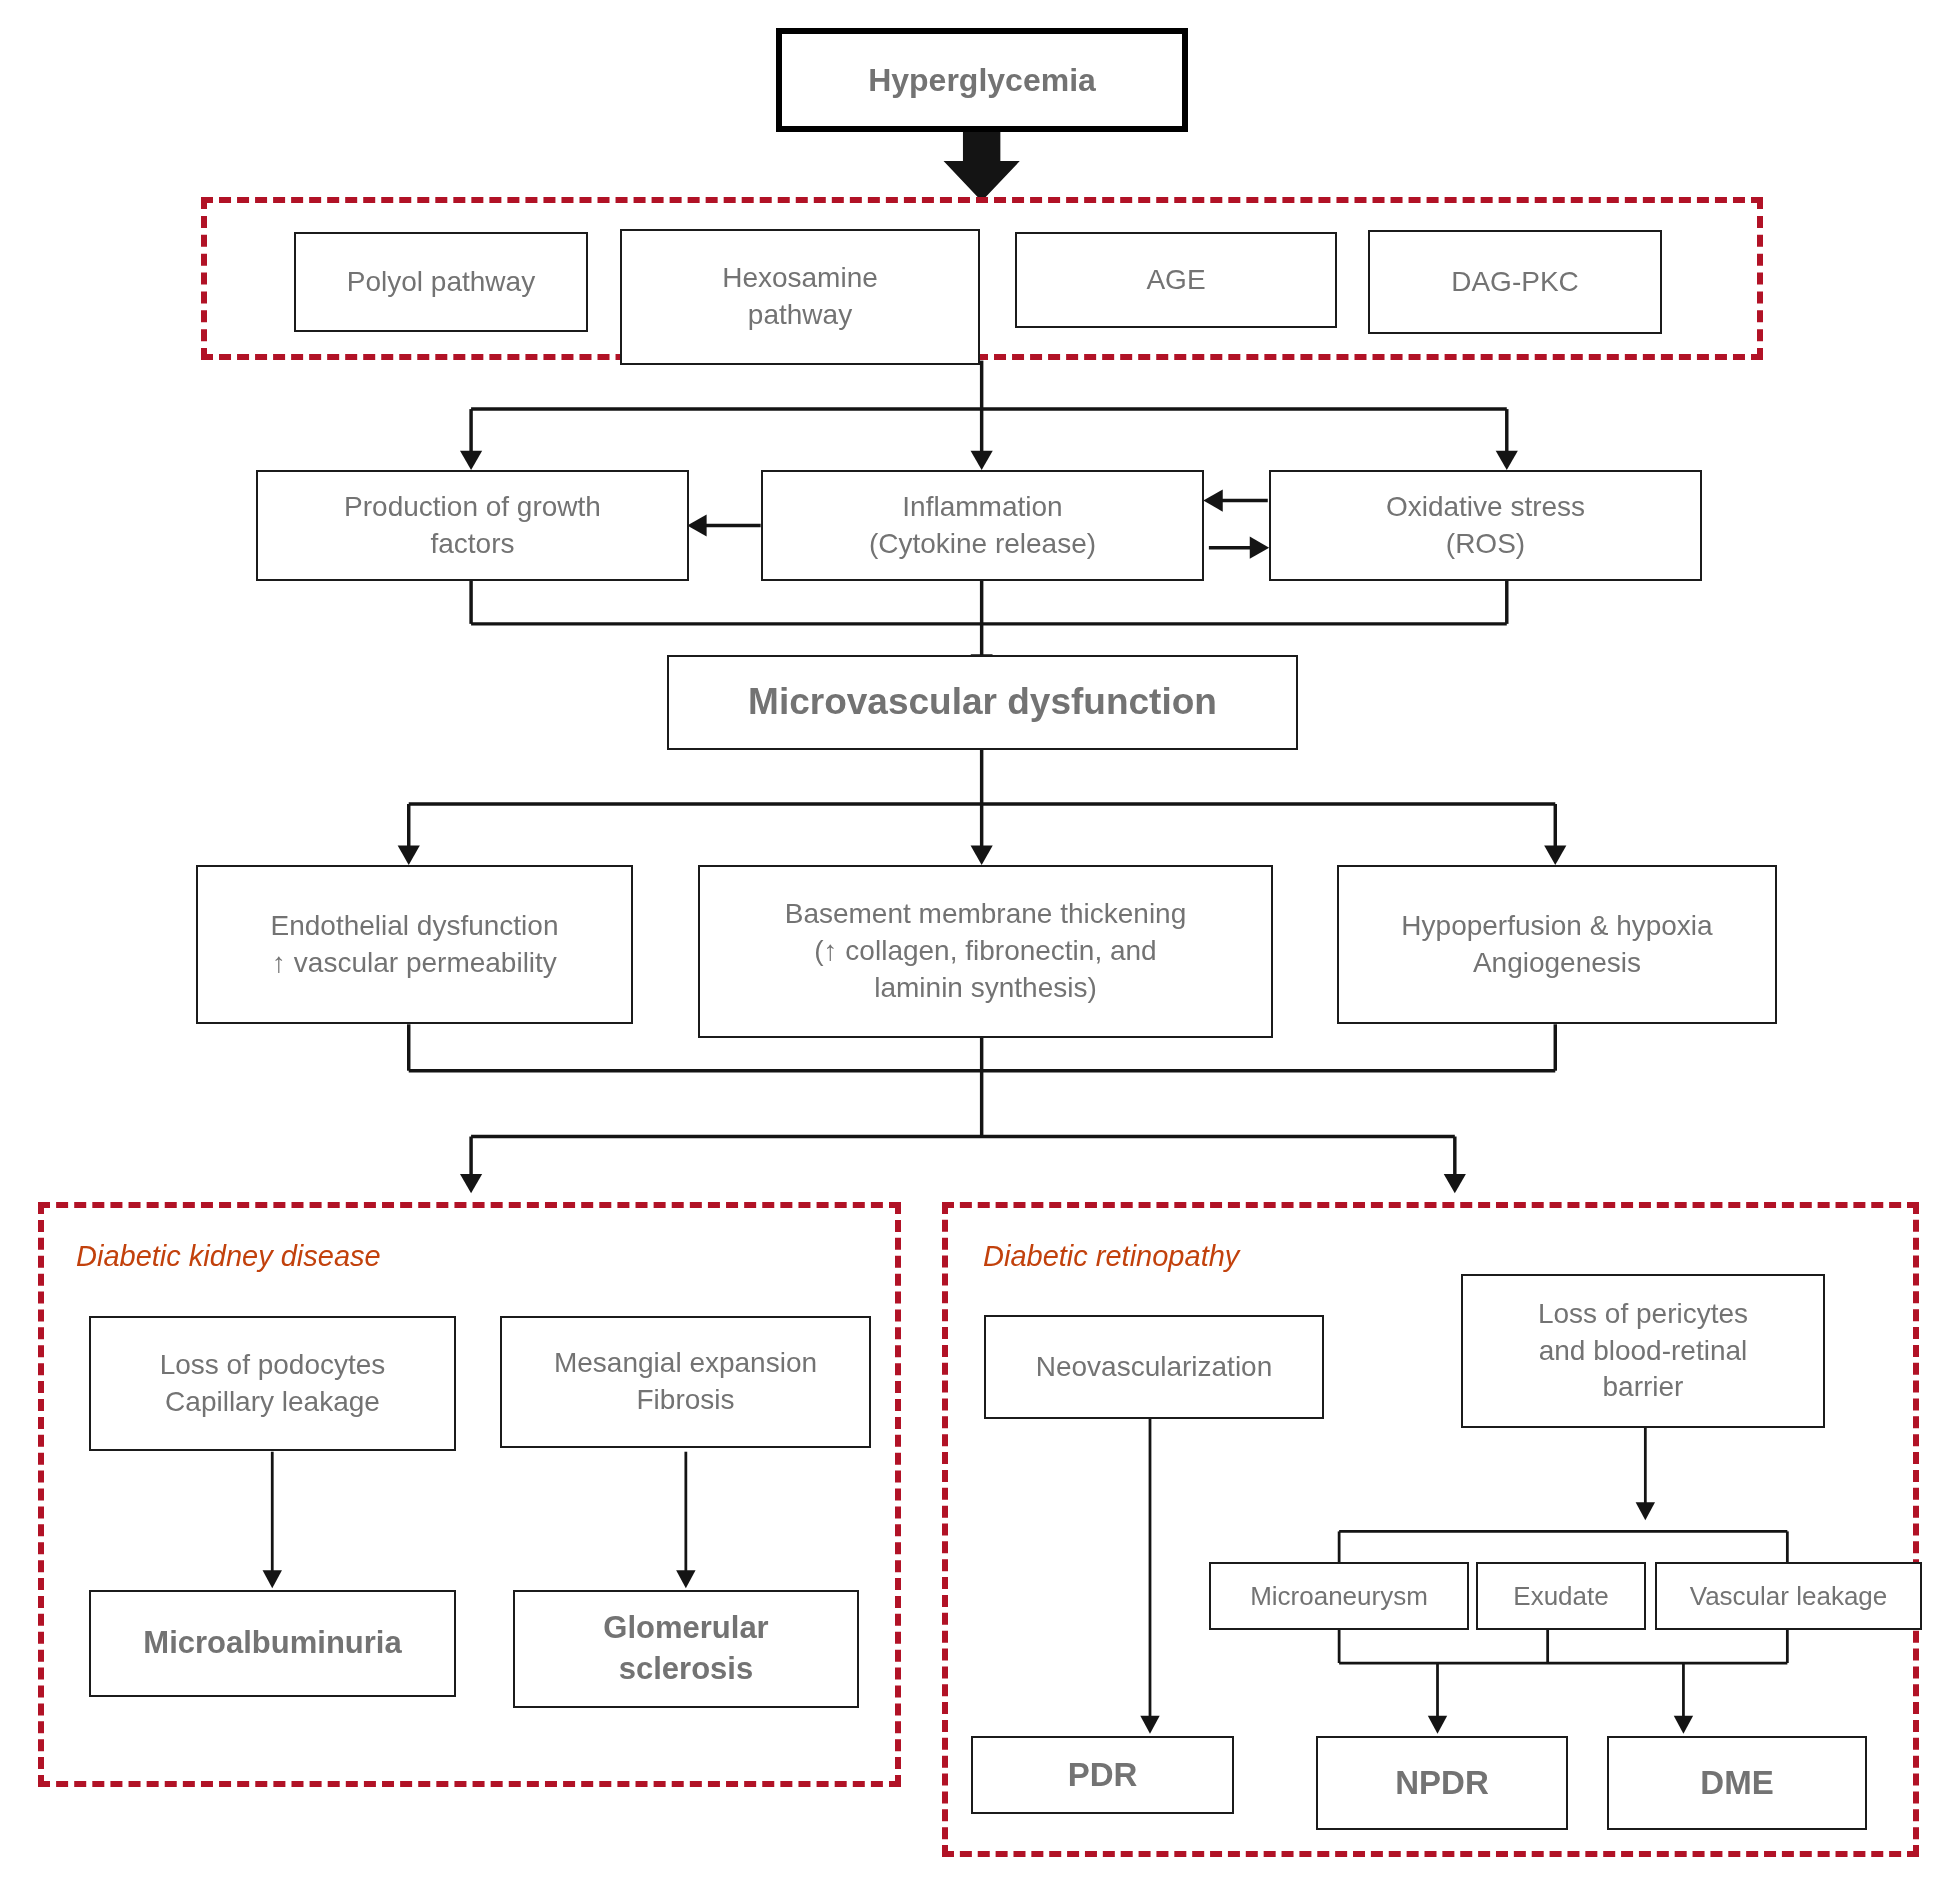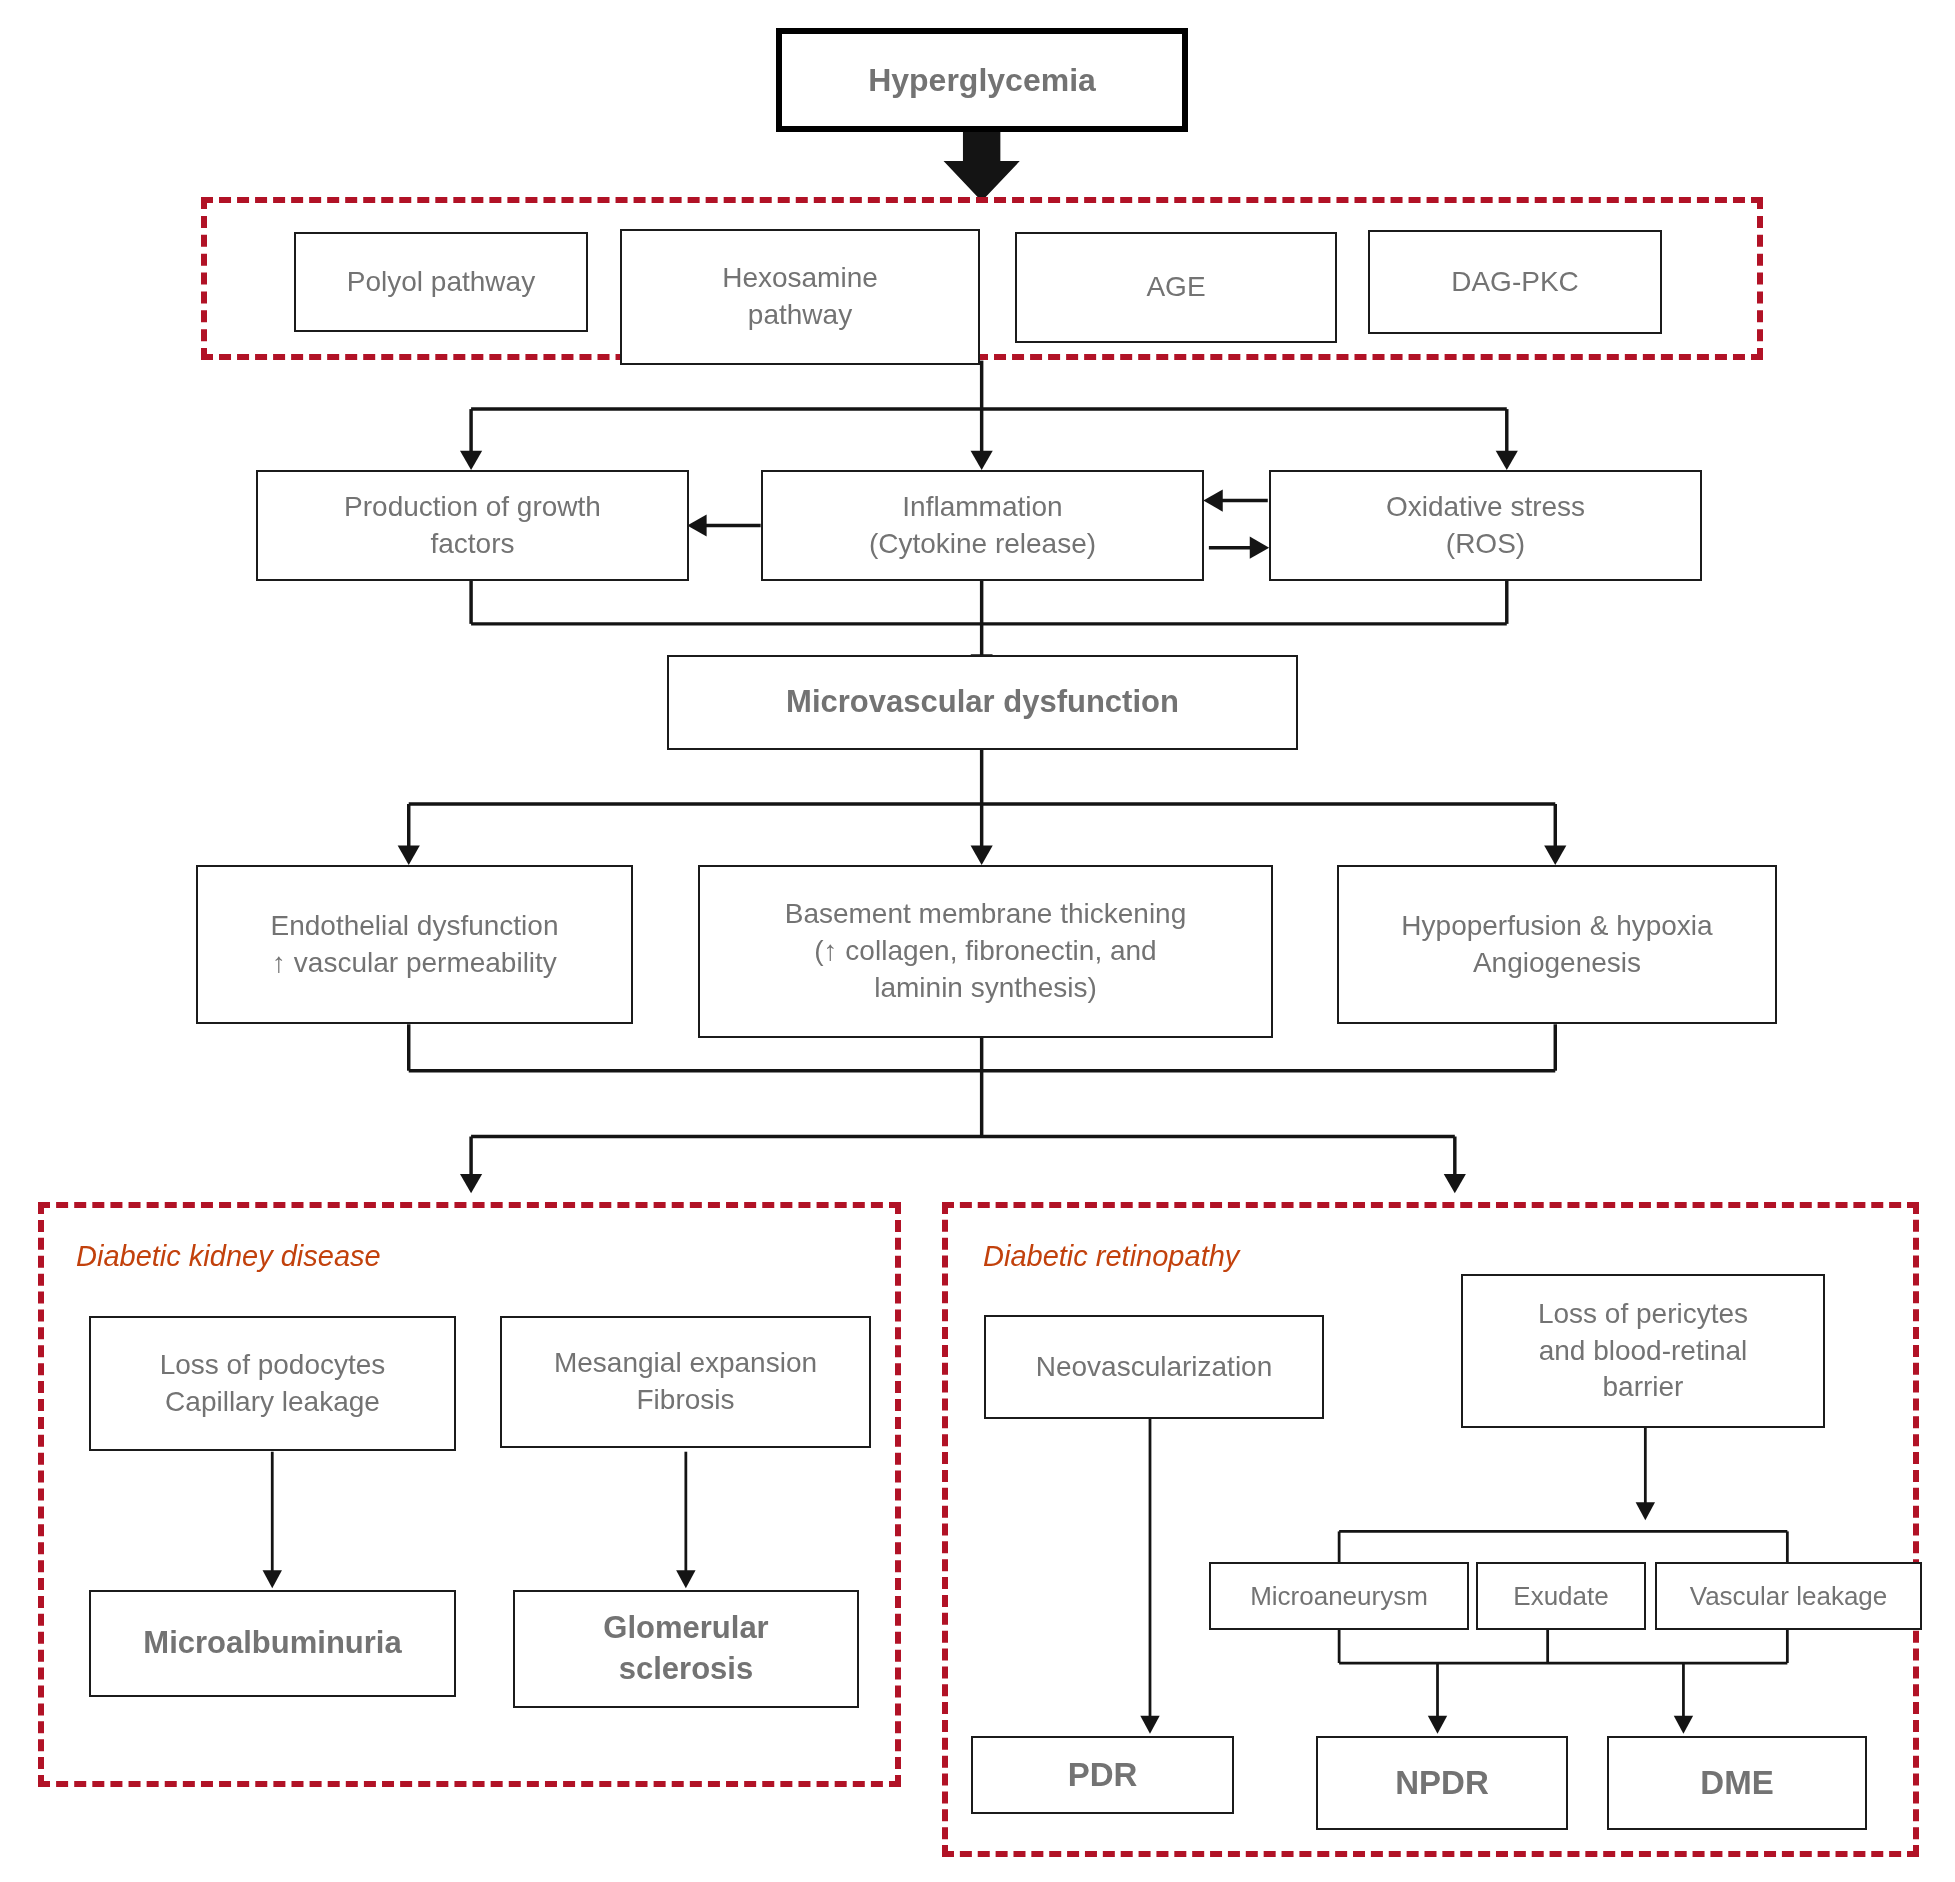--- a/index.html
+++ b/index.html
@@ -149,34 +149,34 @@
 
   <div class="node thick bold" style="left:776px; top:28px; width:412px; height:104px; font-size:32px;">Hyperglycemia</div>
 
   <div class="region" style="left:201px; top:197px; width:1562px; height:163px;"></div>
 
   <div class="node" style="left:294px; top:232px; width:294px; height:100px;">Polyol pathway</div>
 
   <div class="node" style="left:620px; top:229px; width:360px; height:136px;">Hexosamine
 pathway</div>
 
-  <div class="node" style="left:1015px; top:232px; width:322px; height:111px;">AGE</div>
+  <div class="node" style="left:1015px; top:232px; width:322px; height:96px;">AGE</div>
 
   <div class="node" style="left:1368px; top:230px; width:294px; height:104px;">DAG-PKC</div>
 
   <div class="node" style="left:256px; top:470px; width:433px; height:111px;">Production of growth
 factors</div>
 
   <div class="node" style="left:761px; top:470px; width:443px; height:111px;">Inflammation
 (Cytokine release)</div>
 
   <div class="node" style="left:1269px; top:470px; width:433px; height:111px;">Oxidative stress
 (ROS)</div>
 
-  <div class="node bold" style="left:667px; top:655px; width:631px; height:95px; font-size:31px;">Microvascular dysfunction</div>
+  <div class="node bold" style="left:667px; top:655px; width:631px; height:95px; font-size:37px;">Microvascular dysfunction</div>
 
   <div class="node" style="left:196px; top:865px; width:437px; height:159px;">Endothelial dysfunction
 ↑ vascular permeability</div>
 
   <div class="node" style="left:698px; top:865px; width:575px; height:173px;">Basement membrane thickening
 (↑ collagen, fibronectin, and
 laminin synthesis)</div>
 
   <div class="node" style="left:1337px; top:865px; width:440px; height:159px;">Hypoperfusion &amp; hypoxia
 Angiogenesis</div>

